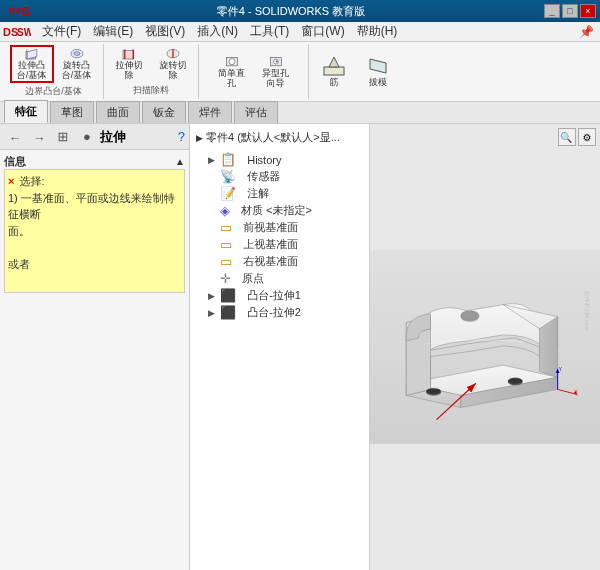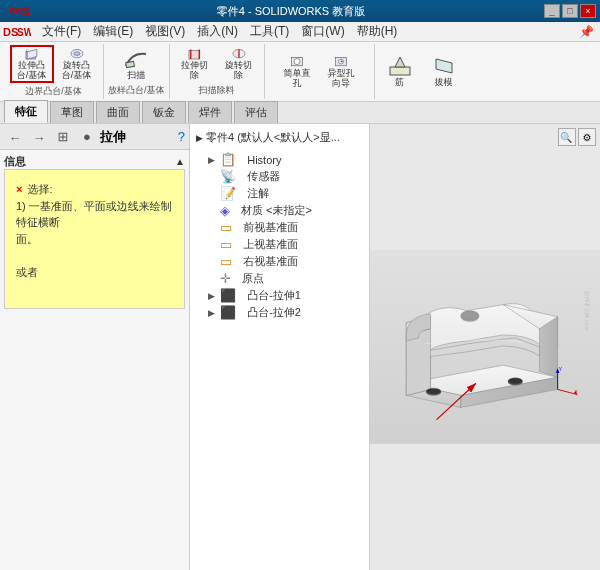--- a/index.html
+++ b/index.html
@@ -36,21 +36,21 @@
     
     .left-panel { width: 190px; background: #f5f5f5; border-right: 1px solid #ccc; display: flex; flex-direction: column; }
     .panel-toolbar { height: 26px; display: flex; align-items: center; padding: 2px 4px; background: #e8e8e8; border-bottom: 1px solid #ccc; gap: 2px; }
     .panel-tool-btn { width: 22px; height: 20px; border: 1px solid transparent; background: transparent; display: flex; align-items: center; justify-content: center; cursor: pointer; font-size: 13px; color: #555; }
     .panel-help { margin-left: auto; color: #0066cc; font-size: 13px; cursor: pointer; }
 
     
     .info-section { padding: 4px; }
     .info-header { display: flex; align-items: center; justify-content: space-between; font-size: 11px; font-weight: bold; color: #333; margin-bottom: 0; cursor: pointer; }
     .info-arrow { font-size: 10px; }
-    .info-content { background: #ffffa0; border: 1px solid #ccc; padding: 11px; font-size: 11px; color: #333; line-height: 1.5; }
+    .info-content { background: #ffffa0; border: 1px solid #ccc; padding: 3px; font-size: 11px; color: #333; line-height: 1.5; }
     .error-mark { color: red; font-weight: bold; margin-right: 2px; }
     .feature-tree { width: 180px; background: #fff; border-right: 1px solid #ccc; padding: 4px; font-size: 12px; overflow-y: auto; flex-shrink: 0; }
     .tree-header { font-size: 11px; color: #333; margin-bottom: 4px; padding: 2px; white-space: nowrap; overflow: hidden; text-overflow: ellipsis; }
     .tree-item { display: flex; align-items: center; padding: 1px 2px; cursor: pointer; white-space: nowrap; }
     .tree-arrow { font-size: 9px; color: #555; margin-right: 2px; width: 10px; }
     .tree-icon { font-size: 13px; margin-right: 3px; }
     .tree-label { font-size: 11px; color: #333; margin-left: 8px; }
     .tree-indent { padding-left: 14px; }
 
     
@@ -109,32 +109,20 @@
         <svg width="24" height="22" viewBox="0 0 24 22">
           <ellipse cx="12" cy="11" rx="10" ry="7" fill="#e0e8ff" stroke="#555" stroke-width="1"></ellipse>
           <ellipse cx="12" cy="11" rx="5" ry="3" fill="#c0c8ee" stroke="#555" stroke-width="1"></ellipse>
         </svg>
         <div class="toolbar-label">旋转凸<br>台/基体</div>
       </div>
     </div>
     <div class="toolbar-section-label">边界凸台/基体</div>
   </div>
 
-  <div class="toolbar-section" style="min-width:60px;">
-    <div style="display:flex;gap:2px;">
-      <div class="toolbar-btn-normal">
-        <svg width="24" height="22" viewBox="0 0 24 22">
-          <path d="M2,18 Q8,4 22,6" fill="none" stroke="#555" stroke-width="2"></path>
-          <rect x="2" y="14" width="8" height="5" fill="#c8e0c8" stroke="#555" stroke-width="1" transform="rotate(-10,6,16)"></rect>
-        </svg>
-        <div class="toolbar-label">扫描</div>
-      </div>
-    </div>
-    <div class="toolbar-section-label">放样凸台/基体</div>
-  </div>
 
   <div class="toolbar-section" style="min-width:90px;">
     <div style="display:flex;gap:2px;">
       <div class="toolbar-btn-normal">
         <svg width="24" height="22" viewBox="0 0 24 22">
           <rect x="2" y="6" width="18" height="14" fill="#f0d8d8" stroke="#555" stroke-width="1"></rect>
           <line x1="5" y1="4" x2="5" y2="20" stroke="#cc0000" stroke-width="2"></line>
           <line x1="19" y1="4" x2="19" y2="20" stroke="#cc0000" stroke-width="2"></line>
         </svg>
         <div class="toolbar-label">拉伸切<br>除</div>

